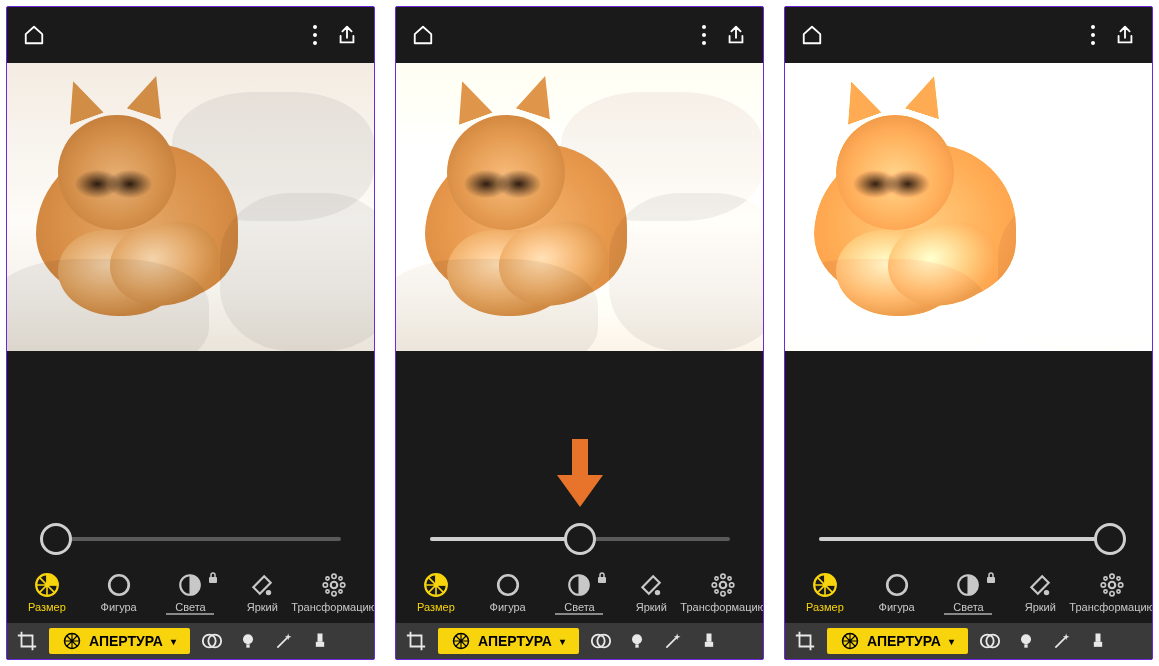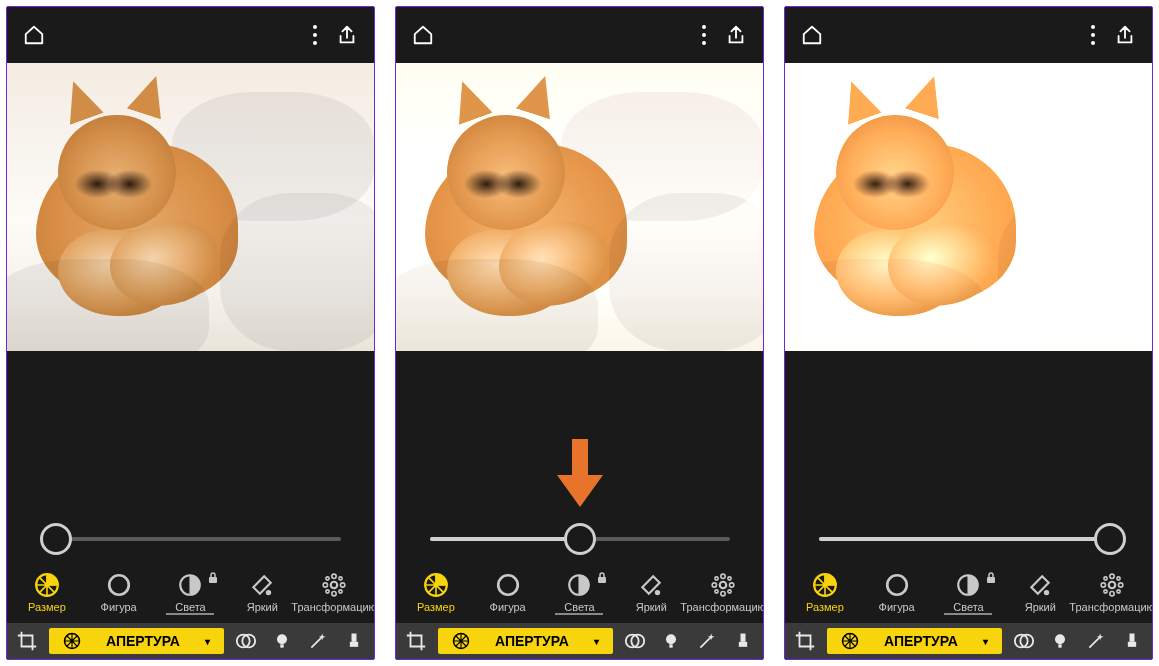--- a/index.html
+++ b/index.html
@@ -44,21 +44,21 @@
   .tool .lbl{font-size:11px;color:#c8c8c8;}
   .tool.active .lbl{color:#f8d40c;}
   .tool .underline{position:absolute;bottom:-2px;height:2px;width:48px;background:#888;display:none;}
   .tool.underlined .underline{display:block;}
   .tool.small .lbl{font-size:11px;}
   .tsvg circle,.tsvg path,.tsvg rect,.tsvg polygon{stroke:#c8c8c8;}
   .tool.active .tsvg *{stroke:#f8d40c;}
   .lock{position:absolute;top:-2px;right:6px;}
   
   .bottombar{height:36px;background:#3a3a3a;display:flex;align-items:center;gap:8px;padding:0 6px;}
-  .pill{background:#f8d40c;color:#000;font-weight:700;font-size:14px;height:26px;padding:0 14px;border-radius:2px;display:flex;align-items:center;gap:25px;}
+  .pill{background:#f8d40c;color:#000;font-weight:700;font-size:14px;height:26px;padding:0 14px;border-radius:2px;display:flex;align-items:center;gap:8px;}
   .pill .aperture-ico{width:18px;height:18px;}
   .pill .chev{font-size:10px;}
   .bottombar .bicon{width:28px;display:flex;justify-content:center;}
 </style>
 </head>
 <body>
 
 <div class="stage">
 
   <div class="panel">

